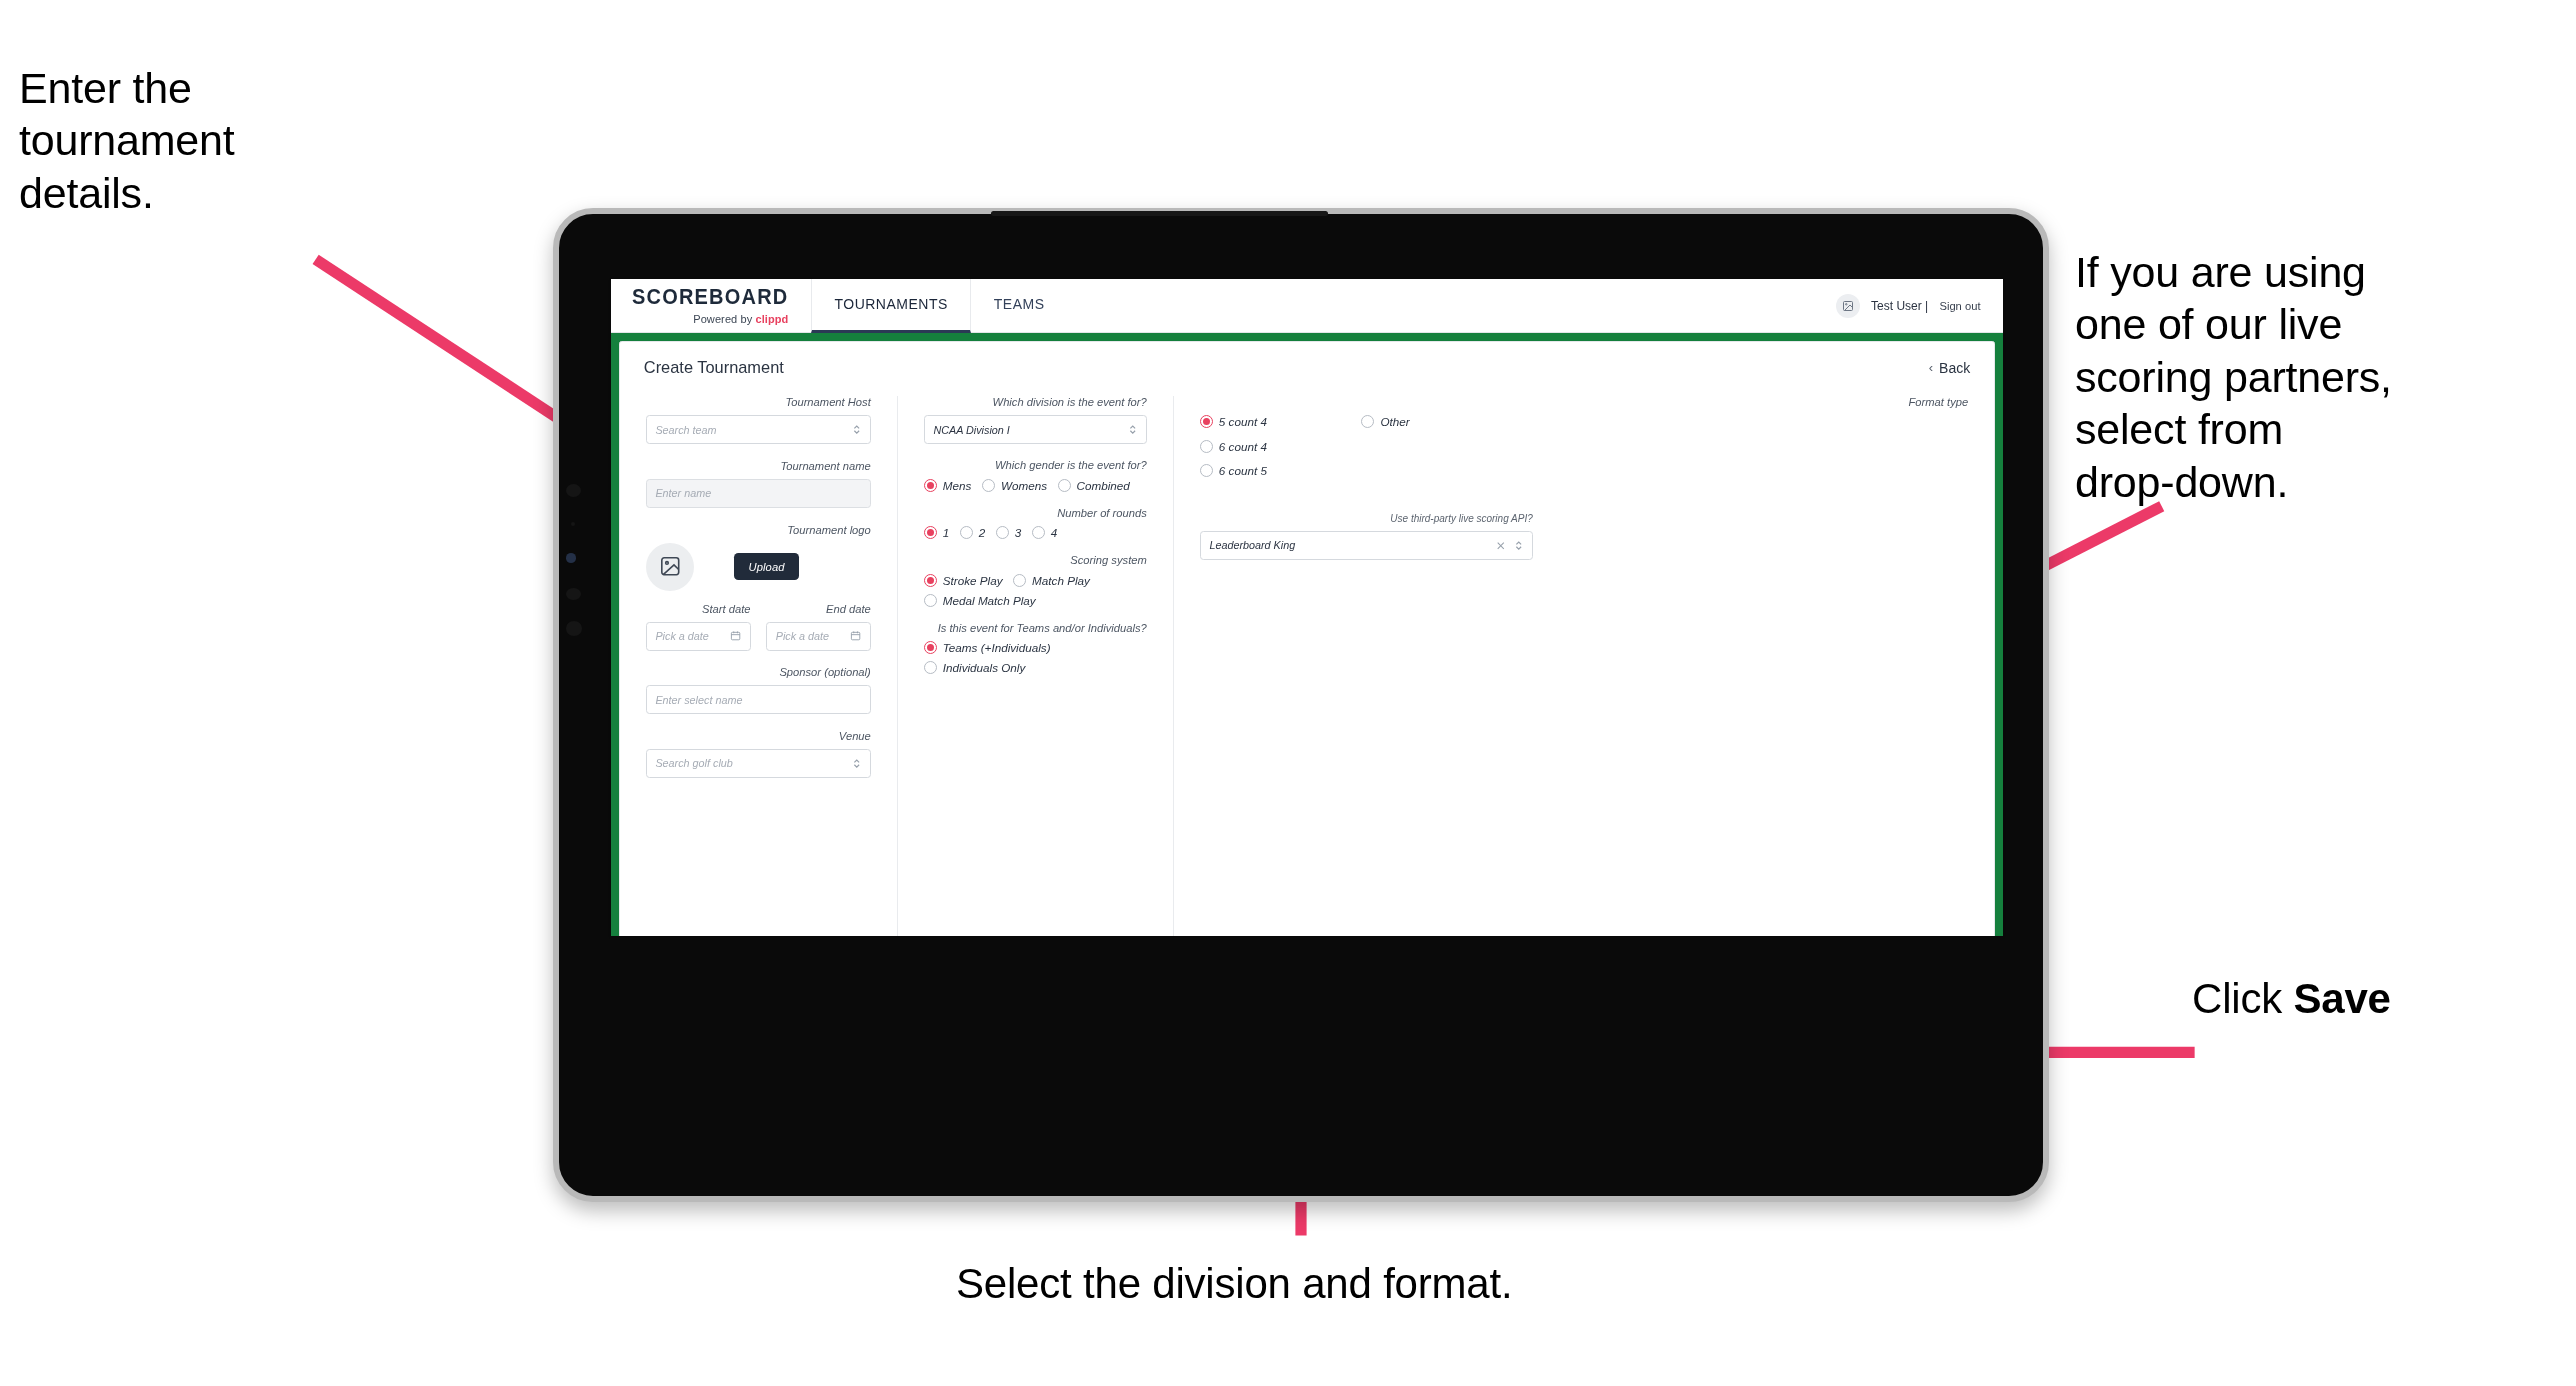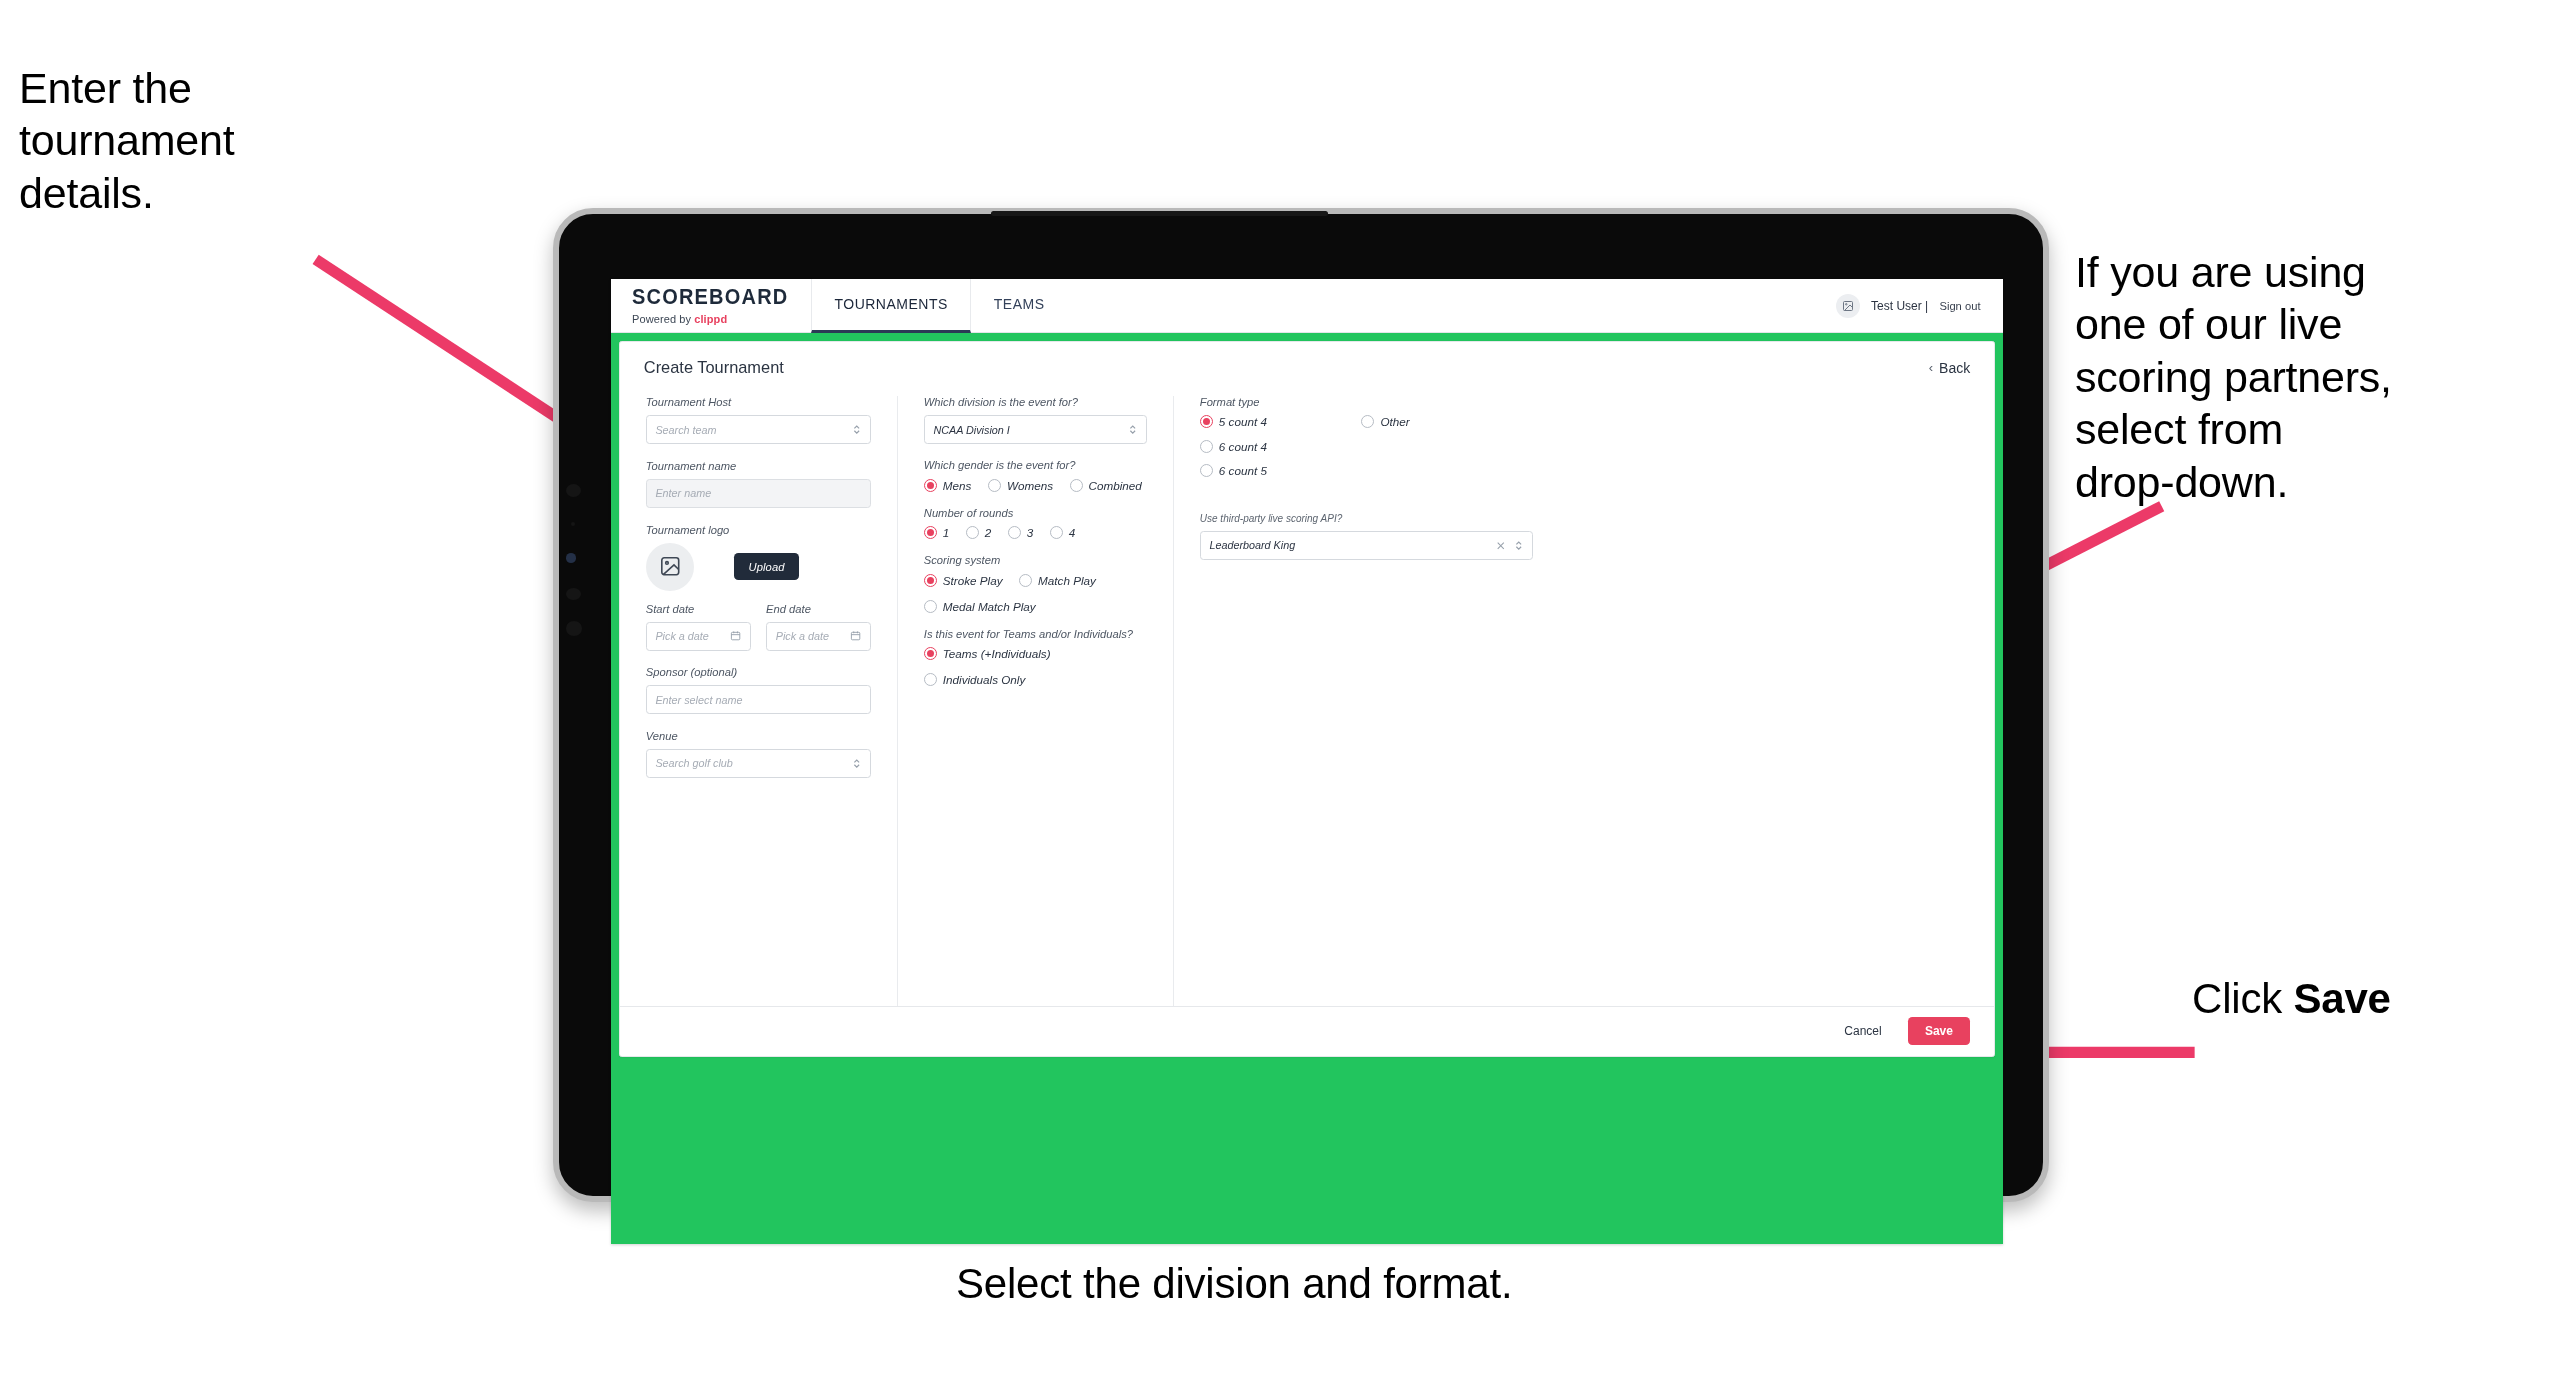--- a/index.html
+++ b/index.html
@@ -45,24 +45,25 @@
   .d1 { top: 0px;   width:14.7px; height:13px; }
   .d2 { top: 38px;  width:4.3px;  height:4.3px; left:7px !important; }
   .d3 { top: 69px;  width:10.4px; height:9.5px; background:#243047 !important; }
   .d4 { top: 104px; width:14.7px; height:12px; }
   .d5 { top: 137px; width:16.4px; height:14.7px; }
   .topnotch { position:absolute; top:-2.6px; left:432px; width:337px; height:4.3px; background:#171717; border-radius:2.6px; }
 
   .screen {
     position: absolute;
     left: 52px; top: 65px;
-    width: 1392px; height: 965px;
-    background: #22c55e;
+    width: 1392px; height: 657px;
+    background: #15803d;
     overflow: hidden;
     box-shadow: 0 0.9px 2.6px rgba(0,0,0,.18);
+    text-align: right;
   }
 
   
   .appbar {
     height: 54px;
     background:#fff;
     border-bottom: 0.9px solid #e3e5e8;
     display: flex; align-items: stretch;
     position: relative;
   }
@@ -150,21 +151,21 @@
   }
   .upload-btn {
     background:#212b3a; color:#fff; font-size:11.2px;
     border-radius:4.3px; padding: 7.8px 14.7px; cursor:pointer;
     letter-spacing:0.1px;
   }
 
   .qlabel { font-size:11.2px; color:#4d5663; margin: 0 0 7.8px 0; }
   .qlabel.mt { margin-top:14.7px; }
 
-  .radio-row { display:flex; align-items:center; gap:13px; flex-wrap:wrap; }
+  .radio-row { display:flex; align-items:center; gap:7px; flex-wrap:wrap; }
   .radio-item { display:flex; align-items:center; gap:6px; cursor:pointer; margin-right:3.5px; }
   .radio {
     width:13px; height:13px; border-radius:50%;
     border:1.4px solid #b6bcc4; background:#fff;
     display:flex; align-items:center; justify-content:center;
     flex:0 0 auto;
   }
   .radio.on { border-color:#e8415f; }
   .radio.on::after { content:""; width:7px; height:7px; border-radius:50%; background:#e8415f; display:block; }
   .radio-label { font-size:11.7px; color:#2b3442; }

